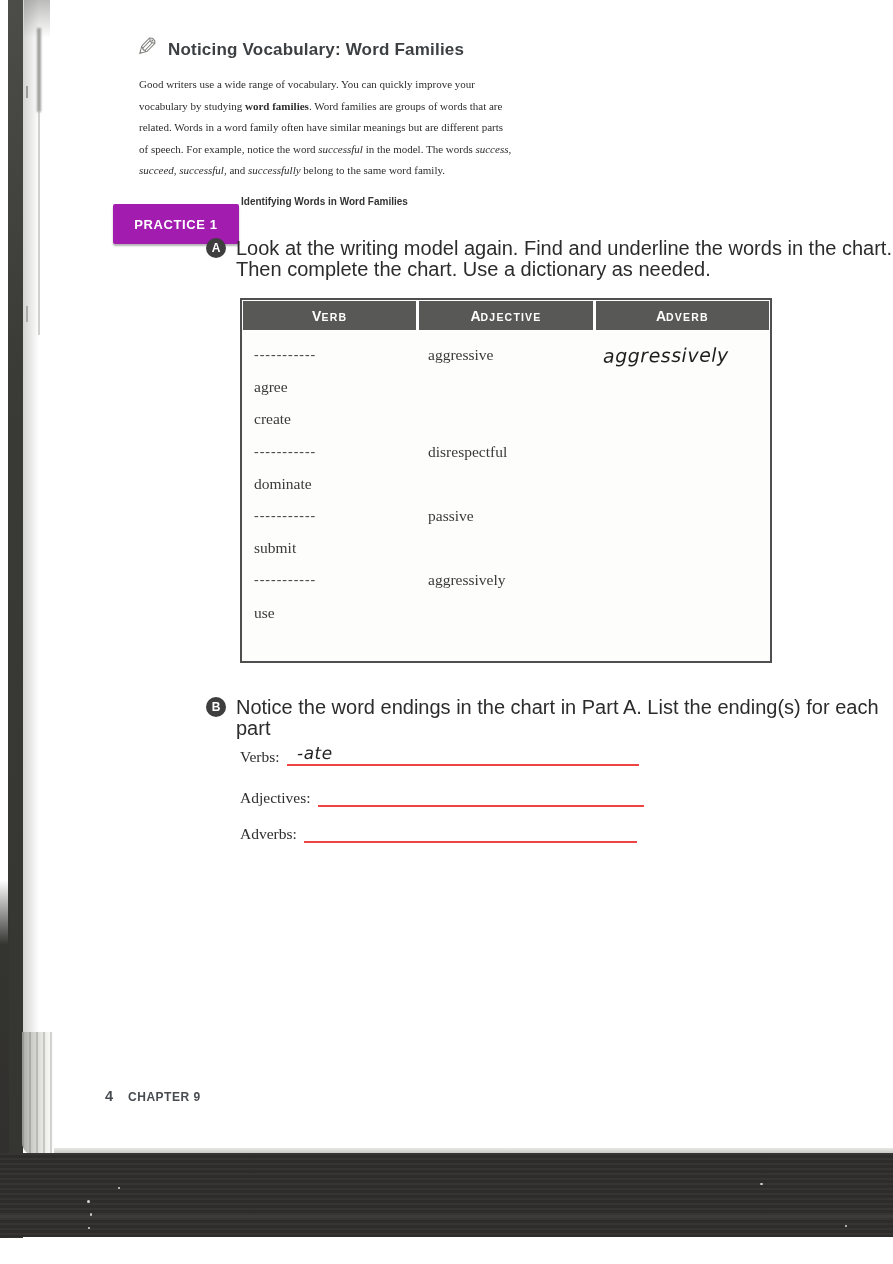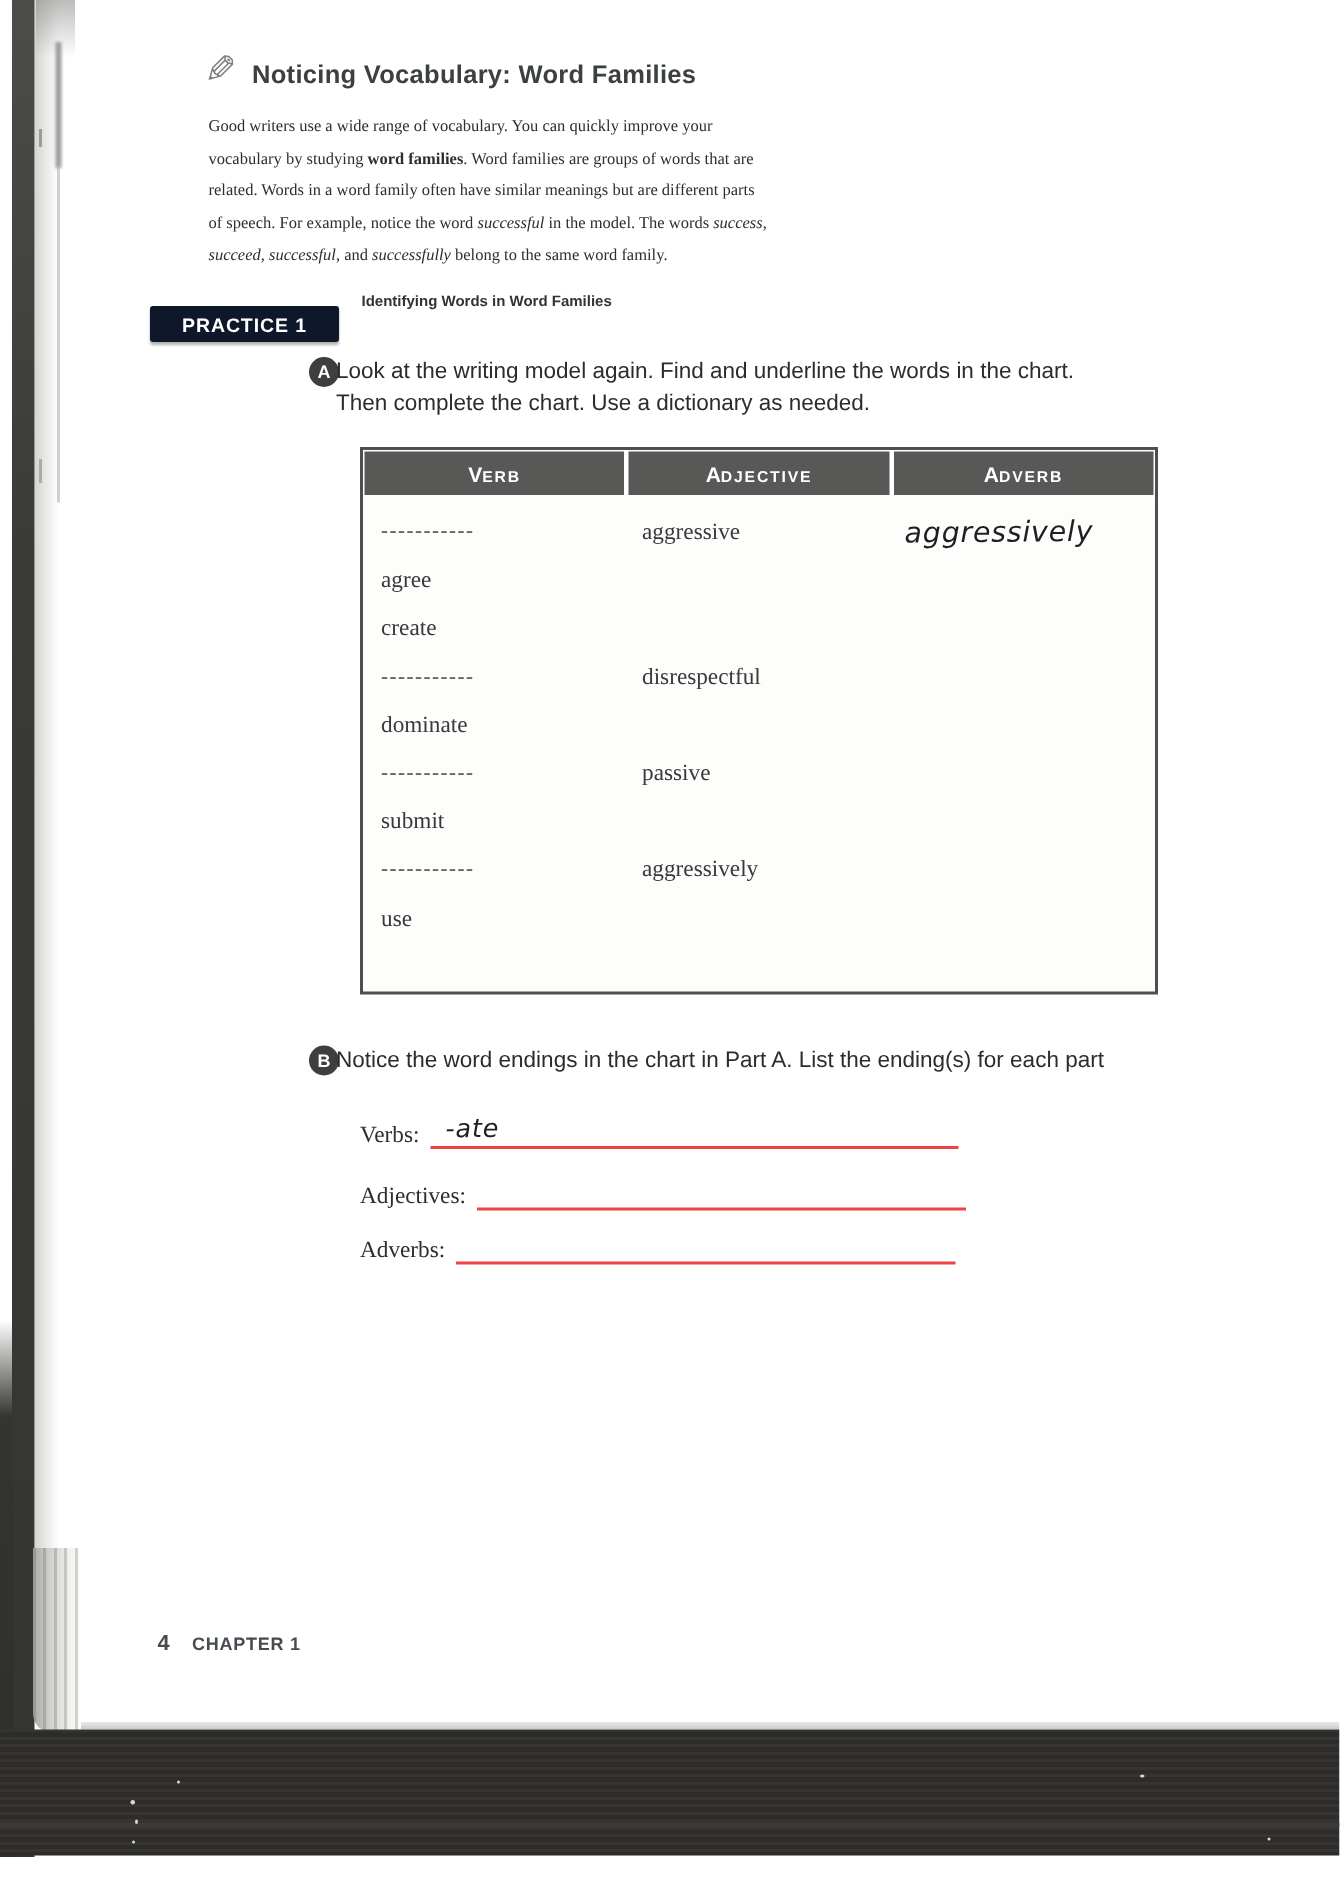--- a/index.html
+++ b/index.html
@@ -41,31 +41,31 @@
   .pencil-icon { position:absolute; left:136px; top:32px; font-size:26px; color:#80807d;
     transform:scaleX(-1); font-family:"DejaVu Sans", sans-serif; }
   .section-title { position:absolute; left:168px; top:40px; font-size:17px; font-weight:bold;
     color:#3c4043; letter-spacing:.2px; }
 
   
   .intro { position:absolute; left:139px; top:74px; width:640px;
     font-family:"Liberation Serif", serif; font-size:11px; line-height:21.5px; color:#2e2e2e; }
 
   
-  .practice-badge { position:absolute; left:100px; top:204px; width:126px; height:24px;
-    background:#0f172a; color:#fff; display:flex; align-items:center; justify-content:center;
+  .practice-badge { position:absolute; left:113px; top:204px; width:126px; height:40px;
+    background:#a21caf; color:#fff; display:flex; align-items:center; justify-content:center;
     font-size:13px; font-weight:bold; letter-spacing:.6px; border-radius:2px;
     box-shadow:0 2px 2px rgba(0,0,0,.3); }
   .practice-title { position:absolute; left:241px; top:196px; font-size:10px; font-weight:bold; color:#333; }
 
   .marker { position:absolute; width:20px; height:20px; border-radius:50%; background:#3e3e3e;
     color:#fff; font-size:12px; font-weight:bold; display:flex; align-items:center; justify-content:center; }
   .marker-a { left:206px; top:238px; }
   .marker-b { left:206px; top:697px; }
-  .instructions { position:absolute; left:224px; font-size:15px; line-height:20.5px; color:#2c2c2c; }
+  .instructions { position:absolute; left:236px; font-size:20px; line-height:20.5px; color:#2c2c2c; }
   .instr-a { top:238px; }
   .instr-b { top:697px; }
 
   
   .word-table { position:absolute; left:240px; top:298px; width:532px; height:365px;
     border:2px solid #4f4f4f; background:#fdfdfb; }
   .thead { display:flex; gap:3px; background:#fff; padding:1px; height:31px; }
   .th { flex:1; background:#585856; color:#fff; display:flex; align-items:baseline; justify-content:center; padding-top:7px; }
   .th .initial { font-size:14px; font-weight:bold; }
   .th .rest { font-size:10.5px; font-weight:bold; letter-spacing:1.2px; }
@@ -234,14 +234,14 @@
 </div>
 <div class="field-row field-adverbs">
   <span>Adverbs:</span>
   <span class="blank-line line-adverbs">
     
   </span>
 </div>
 
 <div class="footer">
   <span class="page-number">4</span>
-  <span class="chapter-label">CHAPTER 1</span>
+  <span class="chapter-label">CHAPTER 9</span>
 </div>
 
 </body></html>

